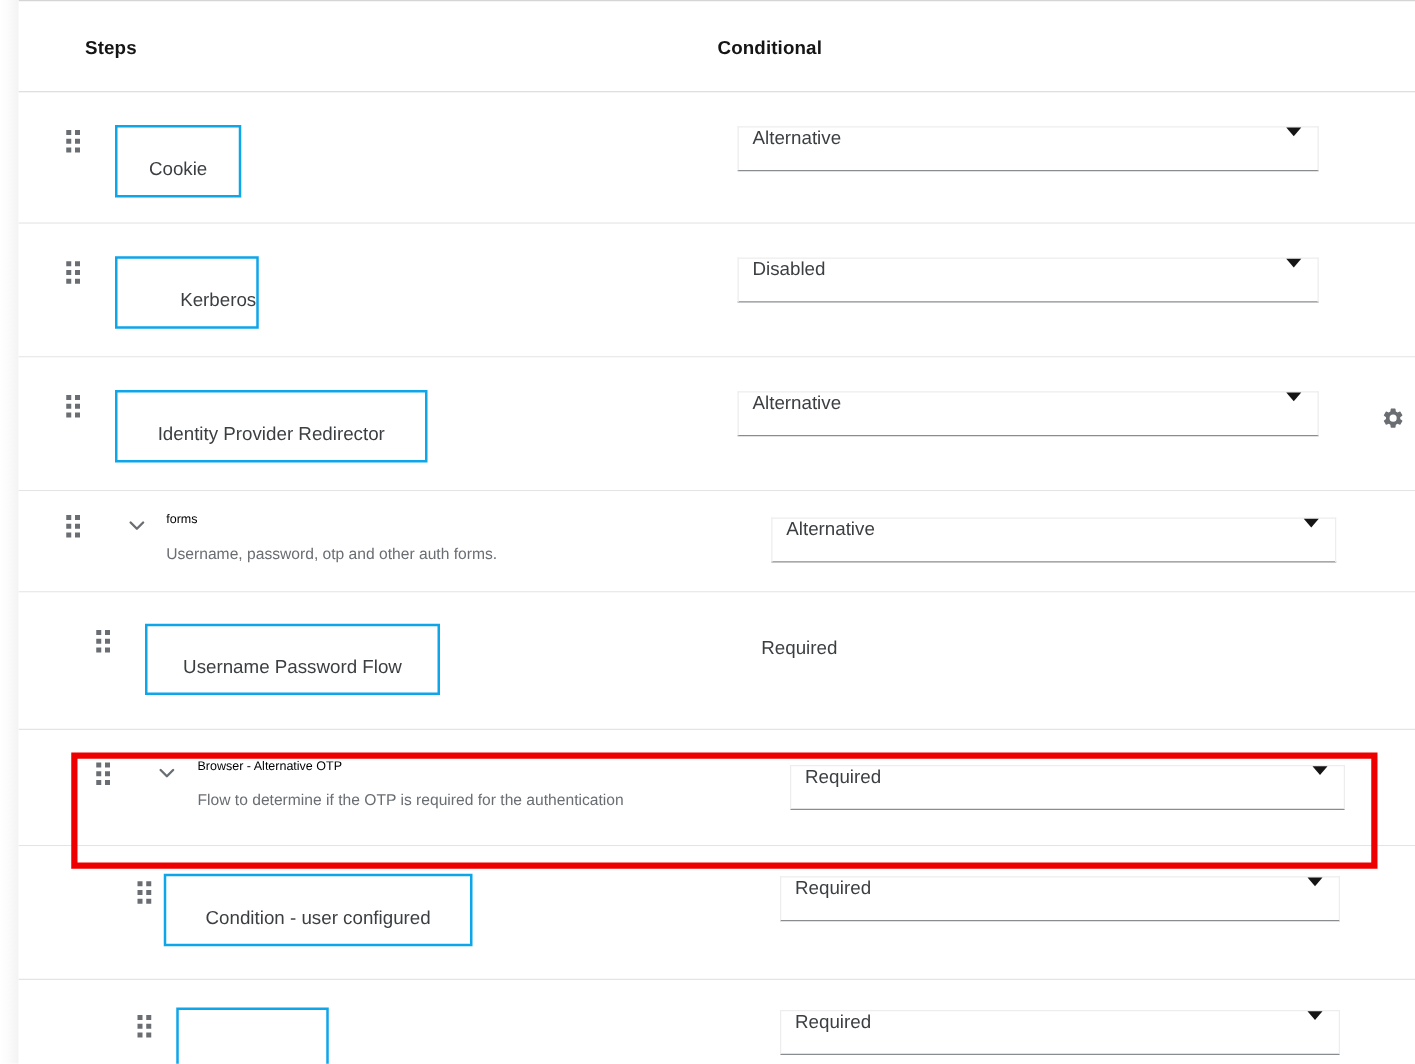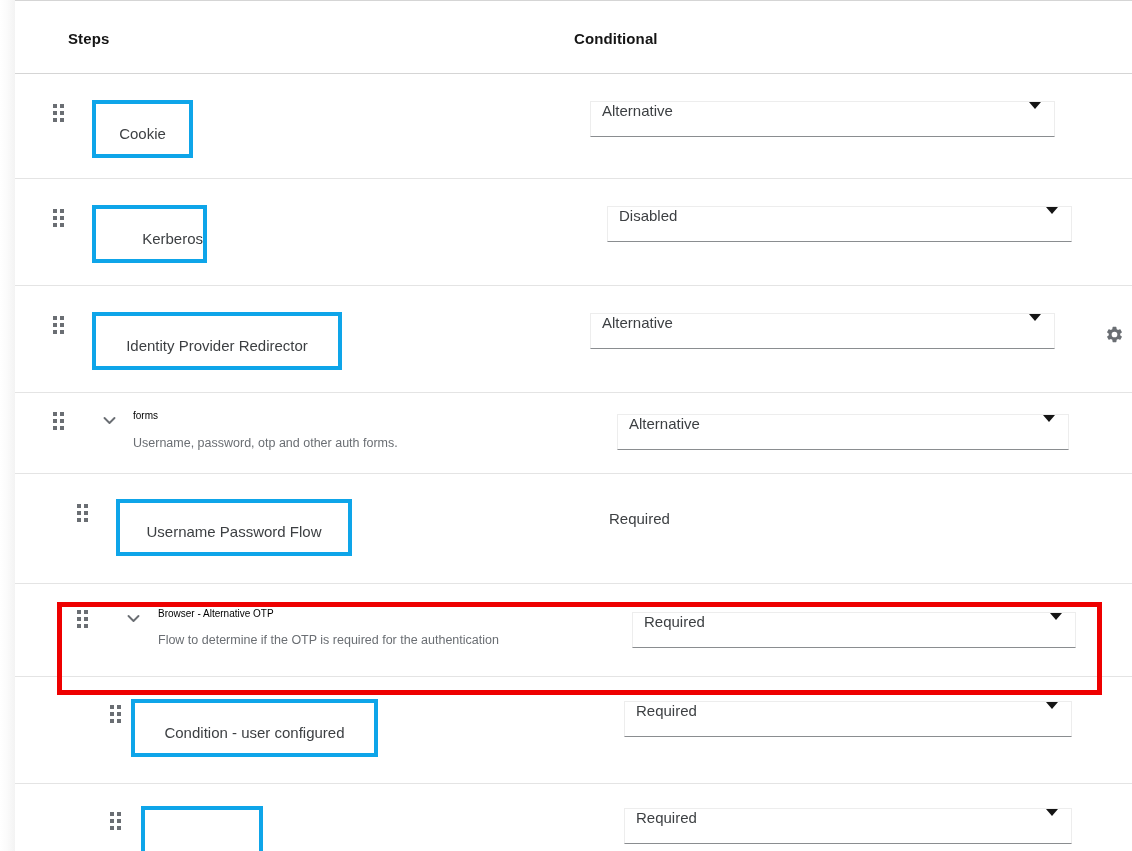--- a/index.html
+++ b/index.html
@@ -79,21 +79,21 @@
     width: 14px; height: 14px;
     color: #6a6e73;
     display: flex; align-items: center; justify-content: center;
     cursor: pointer;
   }
   .chevron svg { display:block; }
 
   
   .step-box {
     position: absolute;
-    border: 4px solid #0ea5e9;
+    border: 2px solid #0ea5e9;
     background: #ffffff;
     display: flex;
     align-items: flex-end;
     justify-content: center;
     padding-bottom: 12px;
     font-size: 15px;
     color: #3c3f42;
     white-space: nowrap;
   }
 
@@ -202,21 +202,21 @@
           <i></i>
             <i></i>
             <i></i>
             <i></i>
             <i></i>
             <i></i>
         </div>
         <div class="step-box" style="left:77px; top:26px; width:115px; height:58px;justify-content:flex-end;">
           <span>Kerberos</span>
         </div>
-        <div class="select" style="left:575px; top:27px; width:465px;margin-left:17px;">
+        <div class="select" style="left:575px; top:27px; width:465px;">
           <span class="sel-value">Disabled</span>
           <span class="caret"></span>
         </div>
       </div>
     </div>
 
     <div class="row" style="height:107px;">
       <div class="row-inner">
         <div class="drag-handle" style="left:38px; top:30px;">
           <i></i>

